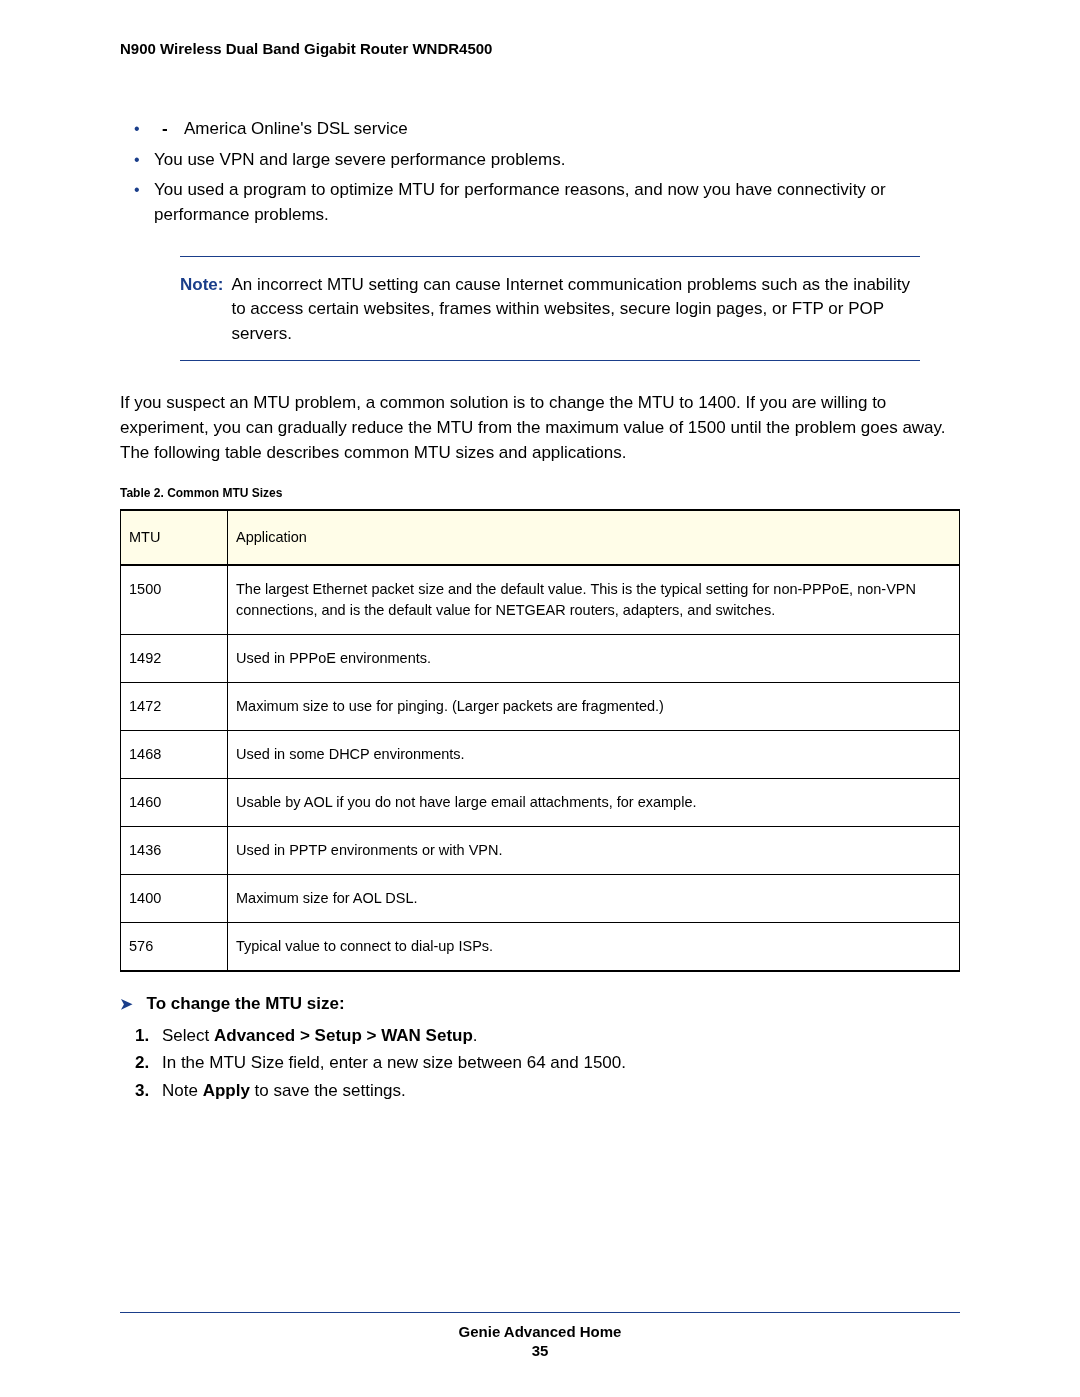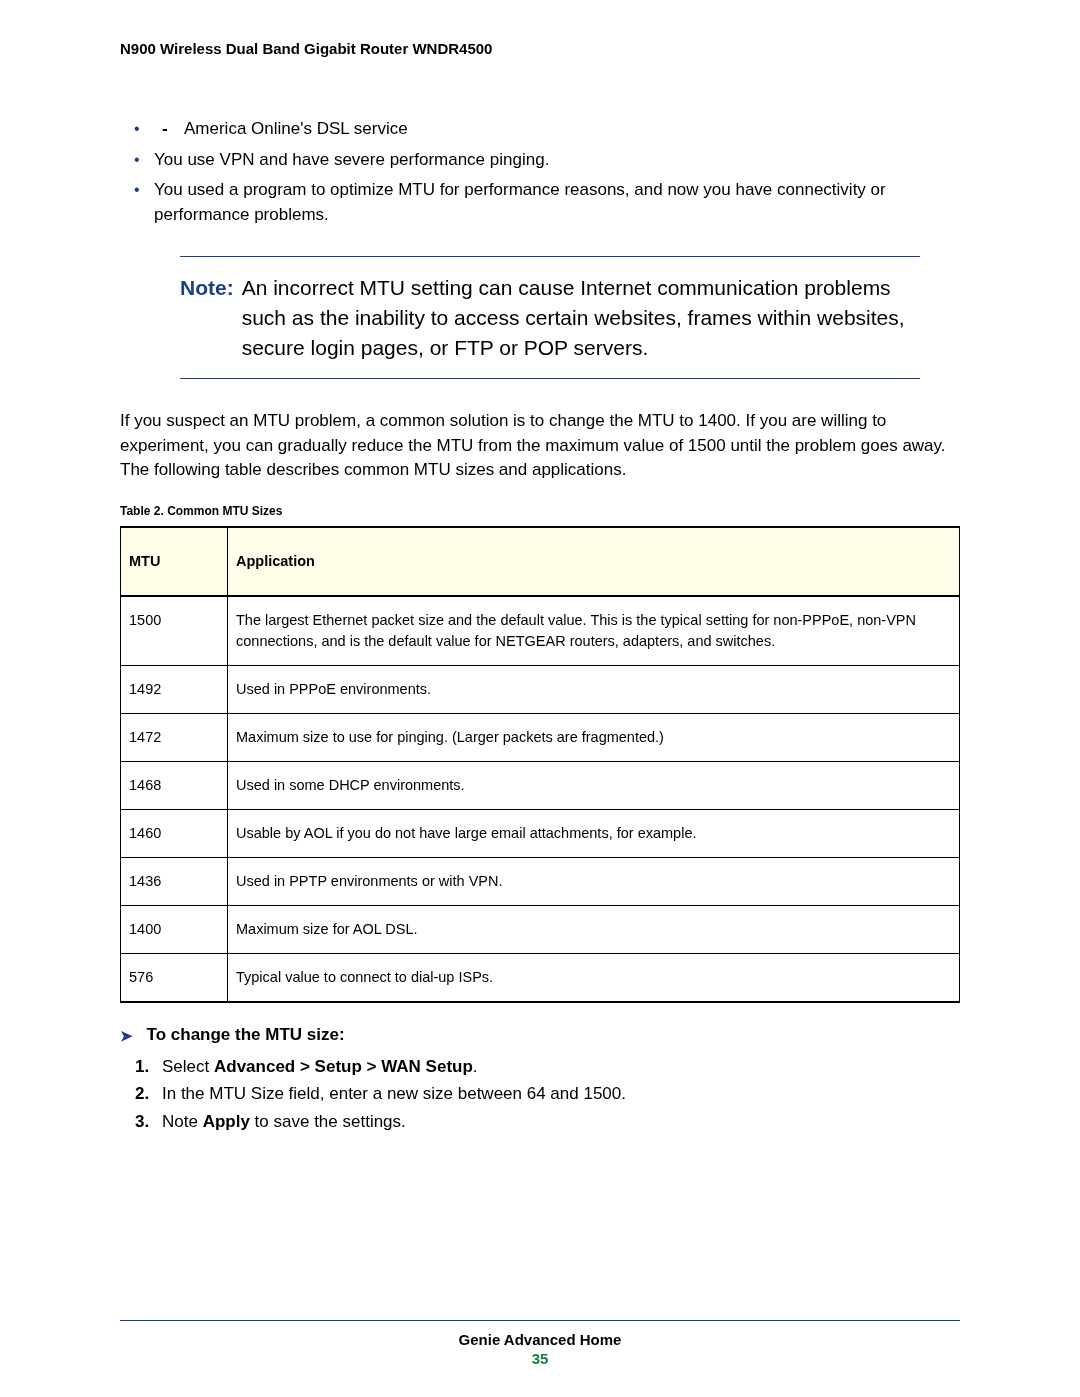--- a/index.html
+++ b/index.html
@@ -62,21 +62,21 @@
       margin: 0 40px 30px 60px;
     }
     .note-block hr {
       border: none;
       border-top: 1.5px solid #1a3e8a;
       margin: 0;
     }
     .note-inner {
       display: flex;
       padding: 16px 10px 14px 0;
-      font-size: 21px;
+      font-size: 17px;
       line-height: 1.45;
     }
     .note-label {
       font-weight: bold;
       color: #1a3e8a;
       padding-right: 8px;
       white-space: nowrap;
     }
     .paragraph {
       margin: 0 0 20px 0;
@@ -90,22 +90,22 @@
       width: 100%;
       border-collapse: collapse;
       font-size: 14.5px;
       margin-bottom: 20px;
       border-top: 2px solid #000;
       border-bottom: 2px solid #000;
     }
     table.mtu-table th {
       background: #fffde8;
       text-align: left;
-      font-weight: bold;
-      padding: 23px 8px;
+      font-weight: normal;
+      padding: 16px 8px;
       border: 1px solid #000;
       border-top: 2px solid #000;
       border-bottom: 2px solid #000;
     }
     table.mtu-table td {
       padding: 13px 8px;
       border: 1px solid #000;
       vertical-align: top;
     }
     table.mtu-table td.mtu-col { width: 90px; }
@@ -132,51 +132,51 @@
       padding-left: 8px;
       margin-bottom: 2px;
     }
     ol.steps li::marker {
       font-weight: bold;
     }
     .footer {
       position: absolute;
       left: 120px;
       right: 120px;
-      bottom: 30px;
+      bottom: 38px;
       text-align: center;
       border-top: 1.5px solid #1a3e8a;
       padding-top: 10px;
     }
     .footer-title {
       font-weight: bold;
       font-size: 15px;
     }
     .footer-page {
-      color: #15803d;
+      color: #000000;
       font-weight: bold;
       font-size: 15px;
       margin-top: 2px;
     }
     .bold { font-weight: bold; text-align: right; }
   </style>
 </head>
 <body>
 
 <div class="page">
   <div class="header-title">N900 Wireless Dual Band Gigabit Router WNDR4500</div>
 
   <div class="body-text">
     <ul class="bullet-list">
       <li style="list-style:none">
         <ul class="sub-dash">
           <li>America Online's DSL service</li>
         </ul>
       </li>
-      <li>You use VPN and have severe performance pinging.</li>
+      <li>You use VPN and large severe performance problems.</li>
       <li>You used a program to optimize MTU for performance reasons, and now you have connectivity or performance problems.</li>
     </ul>
 
     <div class="note-block">
       <hr>
       <div class="note-inner">
         <span class="note-label">Note:</span>
         <span>An incorrect MTU setting can cause Internet communication problems such as the inability to access certain websites, frames within websites, secure login pages, or FTP or POP servers.</span>
       </div>
       <hr>

